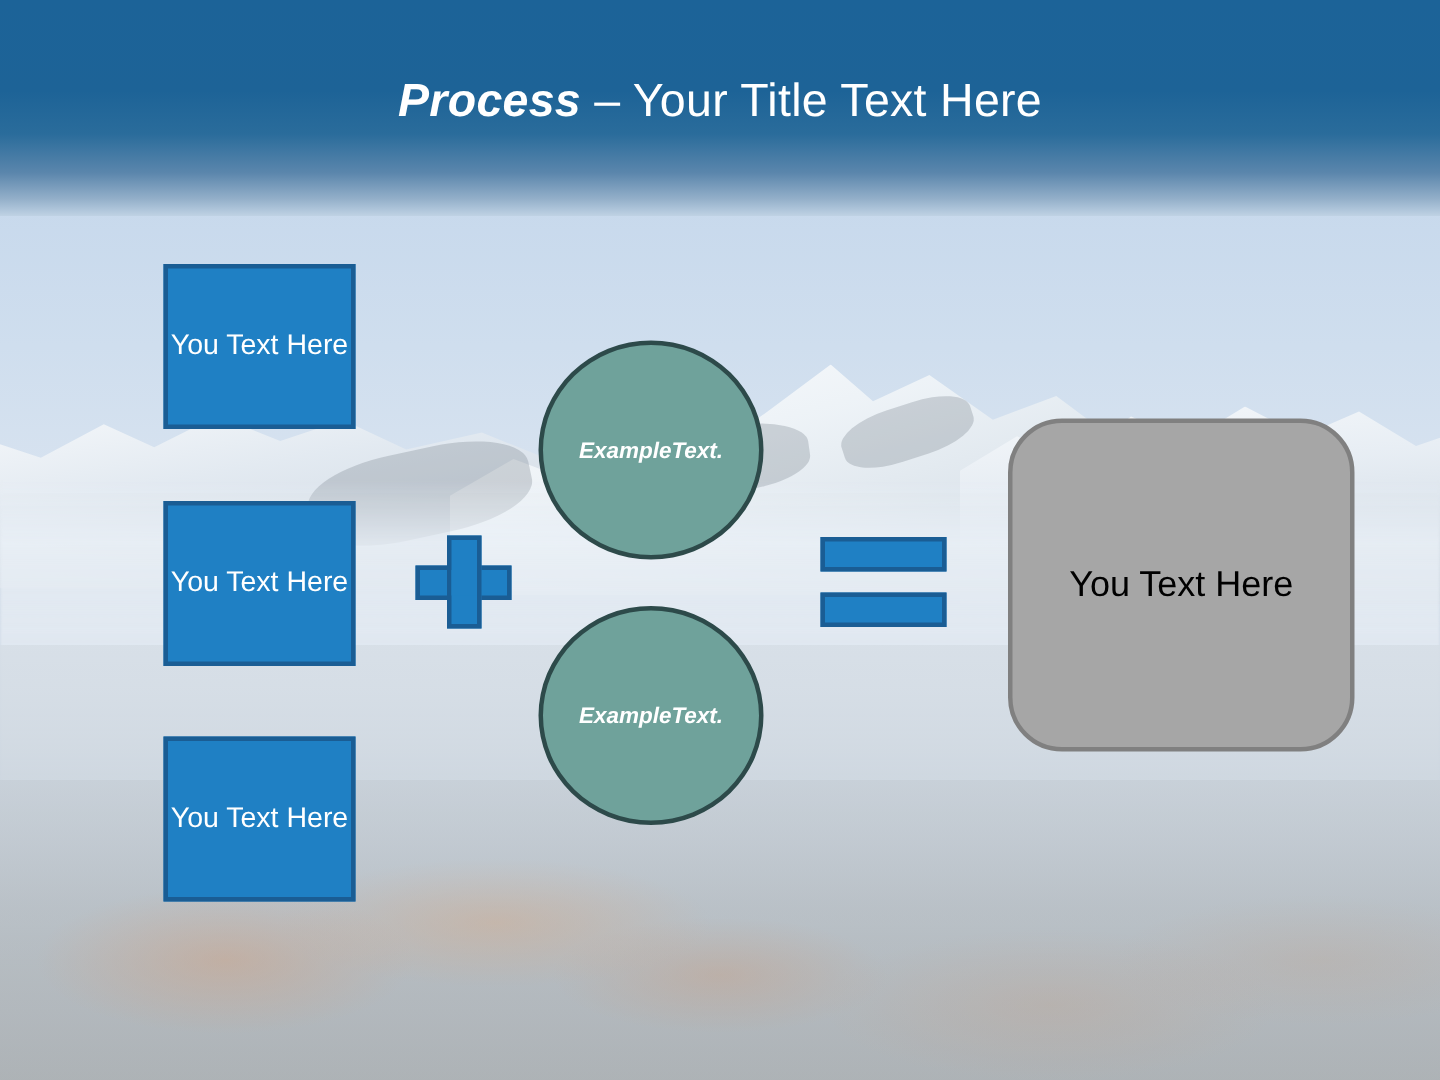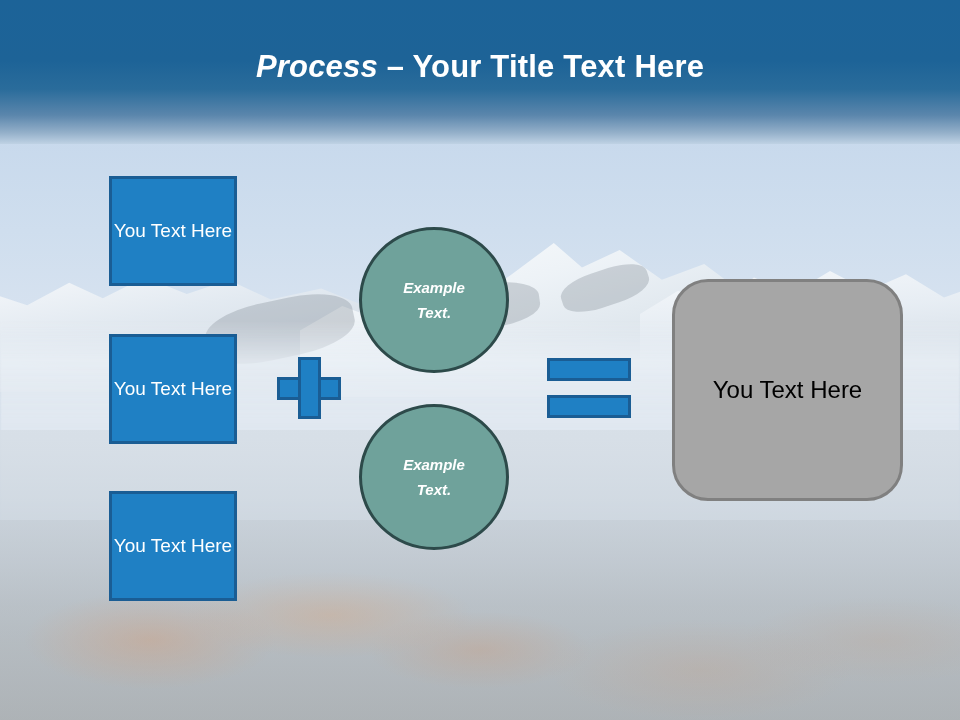--- a/index.html
+++ b/index.html
@@ -133,21 +133,21 @@
     left: 0; top: 48px;
     width: 960px;
     text-align: center;
     color: #ffffff;
     font-size: 31px;
     line-height: 38px;
     letter-spacing: .2px;
     white-space: nowrap;
   }
   .title-text .strong { font-weight: bold; font-style: italic; }
-  .title-text .light  { font-weight: bold; }
+  .title-text .light  { font-weight: normal; }
 
   
   .blue-box {
     position: absolute;
     width: 128px;
     background: #1f80c4;
     border: 3px solid #1a5d94;
     box-sizing: border-box;
     color: #ffffff;
     font-size: 19px;
@@ -183,21 +183,21 @@
 
   
   .circle {
     position: absolute;
     width: 150px; height: 146px;
     border-radius: 50%;
     background: #6fa29b;
     border: 3px solid #2d4a4a;
     box-sizing: border-box;
     display: flex;
-    flex-direction: column;
+    flex-direction: row;
     align-items: center;
     justify-content: center;
     color: #ffffff;
     font-size: 15px;
     font-weight: bold;
     font-style: italic;
     line-height: 25px;
     text-align: center;
   }
   .circle-top    { left: 359px; top: 227px; }

